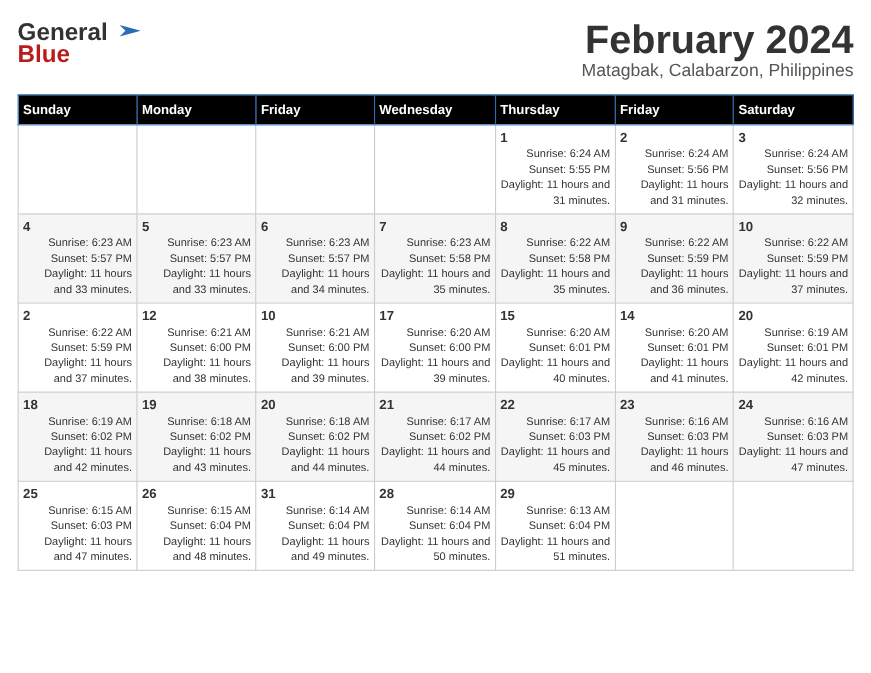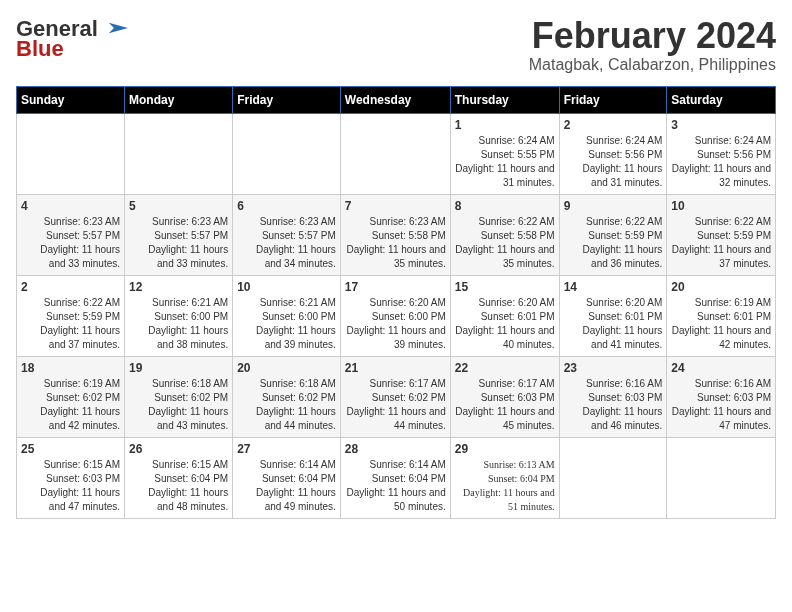--- a/index.html
+++ b/index.html
@@ -275,34 +275,34 @@
 Sunset: 6:03 PM
 Daylight: 11 hours and 47 minutes.</div>
         </td>
         <td>
           <span class="day-num">26</span>
           <div class="day-info" style="white-space: pre-line;">Sunrise: 6:15 AM
 Sunset: 6:04 PM
 Daylight: 11 hours and 48 minutes.</div>
         </td>
         <td>
-          <span class="day-num">27</span>
+          <span class="day-num">31</span>
           <div class="day-info" style="white-space: pre-line;">Sunrise: 6:14 AM
 Sunset: 6:04 PM
 Daylight: 11 hours and 49 minutes.</div>
         </td>
         <td>
           <span class="day-num">28</span>
           <div class="day-info" style="white-space: pre-line;">Sunrise: 6:14 AM
 Sunset: 6:04 PM
 Daylight: 11 hours and 50 minutes.</div>
         </td>
         <td>
           <span class="day-num">29</span>
-          <div class="day-info" style="white-space: pre-line; font-family: Liberation Serif, serif;">Sunrise: 6:13 AM
+          <div class="day-info" style="white-space: pre-line;">Sunrise: 6:13 AM
 Sunset: 6:04 PM
 Daylight: 11 hours and 51 minutes.</div>
         </td>
         <td class="empty"></td>
         <td class="empty"></td>
       </tr>
     </tbody>
 </table>
 
 </body></html>

